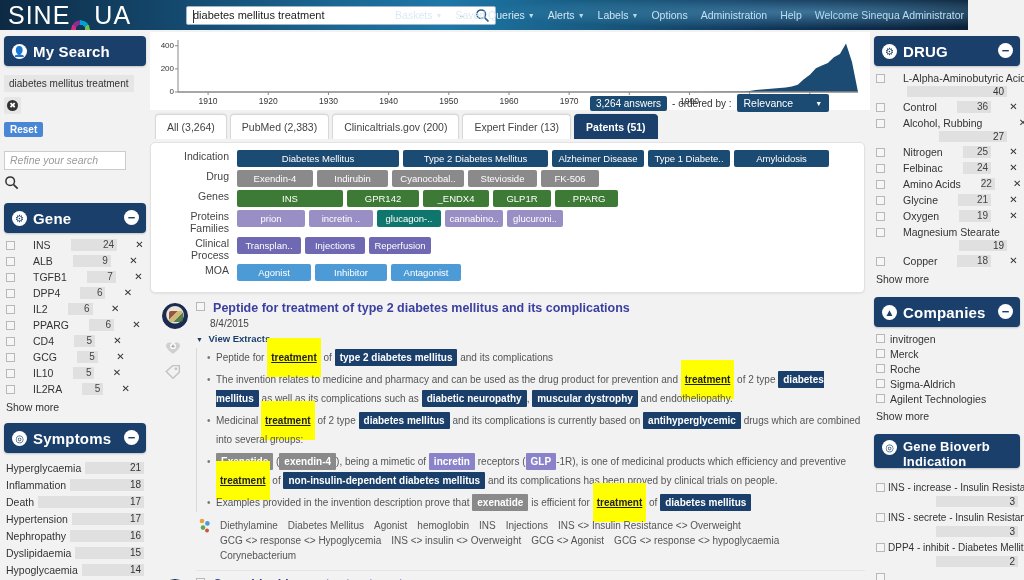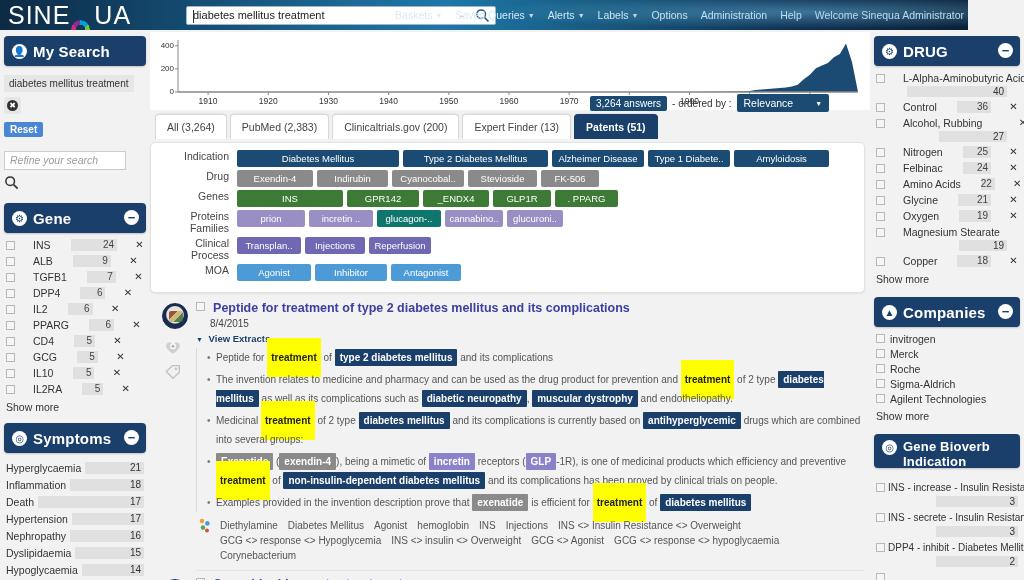--- a/index.html
+++ b/index.html
@@ -183,21 +183,21 @@
     opacity:.85;
   }
   .res-title { font-size:12.5px; color:#3b3fa0; font-weight:bold; display:inline-block; }
   .res-cb { width:9px; height:9px; border:1px solid #b8b8b8; background:#f6f6f6; display:inline-block; margin-right:5px; vertical-align:1px; }
   .res-date { font-size:10px; color:#444; margin:3px 0 0 14px; }
   .view-extracts { font-size:9.5px; color:#1b3f6b; font-weight:bold; margin-top:4px; }
   .vx-caret { font-size:7px; margin-right:3px; }
   .extracts { margin-top:4px; border-left:1px solid #d9d9d9; padding-left:10px; }
   .ex-item { font-size:10px; color:#555; line-height:19px; margin-bottom:3px; position:relative; padding-left:9px; }
   .ex-item:before { content:"•"; position:absolute; left:0; top:0; color:#777; }
-  .hl-y { background:#ffff00; color:#222; font-weight:bold; padding:14px 4px; }
+  .hl-y { background:#ffff00; color:#222; font-weight:bold; padding:14px 4px;text-decoration:underline; }
   .hl-b { background:#1b3f6b; color:#fff; font-weight:bold; padding:3px 5px; border-radius:1px; }
   .hl-g { background:#8a8a8a; color:#fff; font-weight:bold; padding:3px 5px; border-radius:1px; }
   .hl-p { background:#8b83c9; color:#fff; font-weight:bold; padding:3px 5px; border-radius:1px; }
 
   .side-icons { position:absolute; left:14px; top:46px; width:22px; }
   .side-icons .si { width:18px; height:18px; margin-bottom:6px; color:#b9b9b9; }
 
   .entity-tags {
     margin:8px 0 0 0; padding-left:24px; position:relative;
     display:flex; flex-wrap:wrap; gap:4px 10px; max-width:680px;

